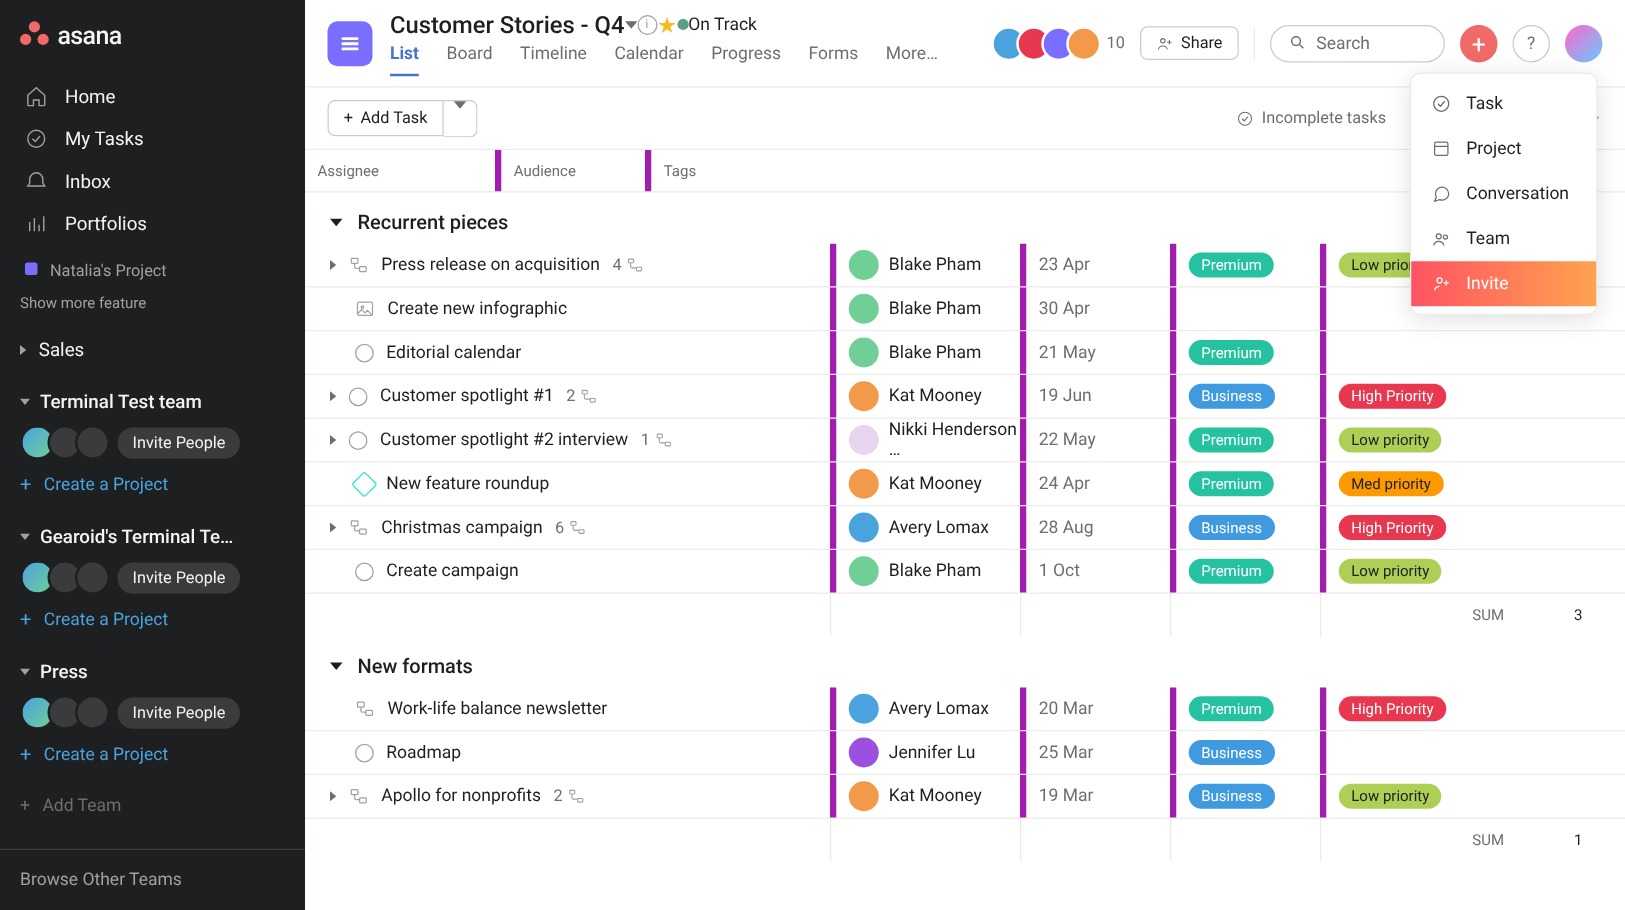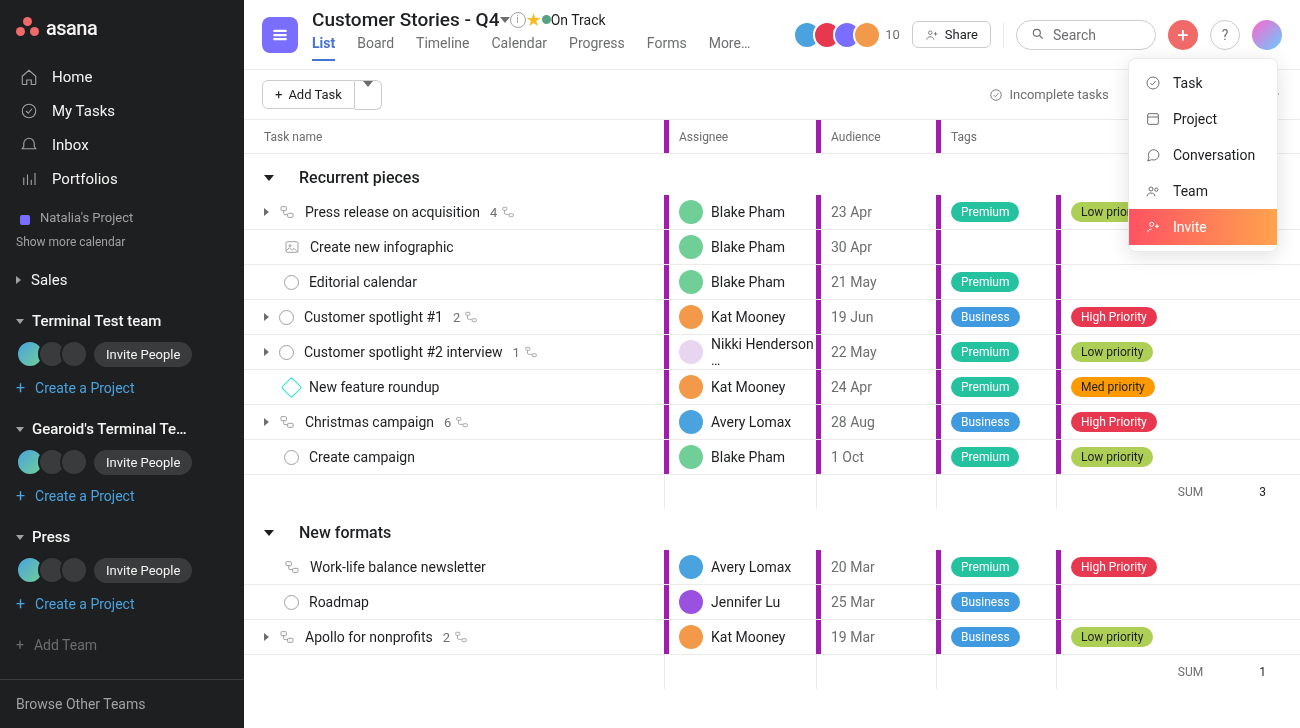--- a/index.html
+++ b/index.html
@@ -12,21 +12,21 @@
 .logo-dots { display: inline-block; width: 24px; height: 24px; position: relative; }
 .logo-dot { position: absolute; width: 9px; height: 9px; border-radius: 50%; background: #f06a6a; }
 .logo-dot.d1 { top: 1px; left: 7px; }
 .logo-dot.d2 { top: 11px; left: 0; }
 .logo-dot.d3 { top: 11px; left: 14px; }
 .logo-text { font-size: 20px; font-weight: 500; color: #f5f4f3; letter-spacing: -0.5px; }
 .collapse-btn { width: 32px; height: 32px; display: flex; align-items: center; justify-content: center; color: #a2a0a2; cursor: pointer; border-radius: 6px; }
 .nav-list { padding: 8px 8px; }
 .nav-item { display: flex; align-items: center; gap: 14px; padding: 8px 12px; color: #f5f4f3; font-size: 15px; border-radius: 6px; cursor: pointer; }
 .nav-item svg { width: 18px; height: 18px; stroke: #a2a0a2; fill: none; stroke-width: 1.5; }
-.project-cut { padding: 6px 20px; color:#a2a0a2; font-size:13px; display:flex; align-items:flex-end; gap:10px;}
+.project-cut { padding: 6px 20px; color:#a2a0a2; font-size:13px; display:flex; align-items:flex-start; gap:10px;}
 .proj-sq { width:10px;height:10px;background:#796eff;border-radius:2px; flex-shrink:0;}
 .show-more { padding: 4px 16px 12px; color: #a2a0a2; font-size: 12px; cursor:pointer; }
 .sales-row { padding: 10px 16px; display:flex; align-items:center; gap:10px; color:#f5f4f3; font-size:15px;}
 .tri { width:0;height:0;border-top:4px solid transparent;border-bottom:4px solid transparent;border-left:5px solid #a2a0a2;}
 .team-section { }
 .team-header { display:flex; justify-content:space-between; align-items:flex-end; padding: 10px 16px 6px; }
 .team-name { display:flex; align-items:center; gap:8px; color:#f5f4f3; font-size:15px; font-weight:500; max-width: 180px; white-space:nowrap; overflow:hidden; text-overflow:ellipsis;}
 .chev-down { width:0;height:0;border-left:4px solid transparent;border-right:4px solid transparent;border-top:5px solid #a2a0a2;}
 .plus-sm { color:#a2a0a2; font-size:18px; cursor:pointer;}
 .team-body { padding: 4px 16px 10px; }
@@ -78,21 +78,21 @@
 
 .col-head { height:34px; border-bottom:1px solid #edeae9; display:flex; align-items:center; color:#6d6e6f; font-size:12px;}
 .c-name{width:420px;padding-left:20px;}
 .c-assign{width:152px;padding-left:10px;}
 .c-due{width:120px;padding-left:10px;}
 .c-aud{width:120px;padding-left:10px;}
 .c-tags{width:220px;padding-left:10px;}
 
 .body-scroll { flex:1; overflow:auto; }
 
-.section-title{display:flex;align-items:center;gap:25px;padding:14px 20px 8px;font-size:16px;font-weight:500;}
+.section-title{display:flex;align-items:center;gap:12px;padding:14px 20px 8px;font-size:16px;font-weight:500;}
 .sec-chev{width:0;height:0;border-left:5px solid transparent;border-right:5px solid transparent;border-top:6px solid #1e1f21;}
 
 .task-row{display:flex;align-items:center;height:35px;border-bottom:1px solid #edeae9;font-size:14px;}
 .cell{border-left:5px solid #a21caf;height:100%;display:flex;align-items:center;}
 .cell:first-child{border-left:none;}
 .cell.name{width:420px;padding-left:20px;gap:10px;}
 .cell.assign{width:152px;padding-left:10px;gap:8px;}
 .cell.due{width:120px;padding-left:10px;color:#6d6e6f;}
 .cell.aud{width:120px;padding-left:10px;}
 .cell.tags{width:220px;padding-left:10px;}
@@ -174,21 +174,21 @@
           <line x1="15" y1="20" x2="15" y2="13"></line>
           <line x1="20" y1="20" x2="20" y2="4"></line>
         </svg>
         <span>Portfolios</span>
       </div>
   </div>
   <div class="project-cut">
       <span class="proj-sq"></span>
       <span>Natalia's Project</span>
     </div>
-  <div class="show-more">Show more calendar</div>
+  <div class="show-more">Show more feature</div>
   <div class="sales-row">
       <span class="tri"></span>
       <span>Sales</span>
     </div>
 
   <div id="teams-container">
       <div class="team-section">
         <div class="team-header">
           <div class="team-name">
             <span class="chev-down"></span>
@@ -349,21 +349,20 @@
         </div>
       <div class="tool-item">
           <svg width="14" height="14" viewBox="0 0 24 24" fill="none" stroke="#6d6e6f" stroke-width="1.5">
             <path d="M13 2L4 14h6l-1 8 9-12h-6z"></path>
           </svg>
         </div>
     </div>
   </div>
 
   <div class="col-head">
-    <div class="c-name">Task name</div>
     <div class="c-assign cell">Assignee</div>
     <div class="c-aud cell">Audience</div>
     <div class="c-tags cell">Tags</div>
   </div>
 
   <div class="body-scroll" id="body-scroll">
       <div class="section-title">
         <span class="sec-chev"></span>
         <span>Recurrent pieces</span>
       </div>

